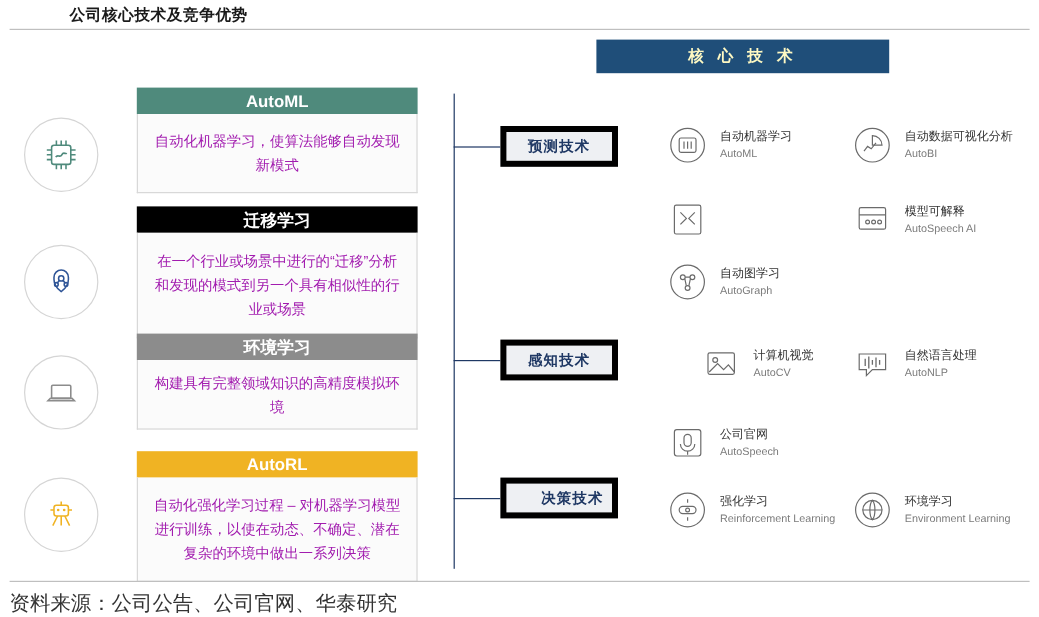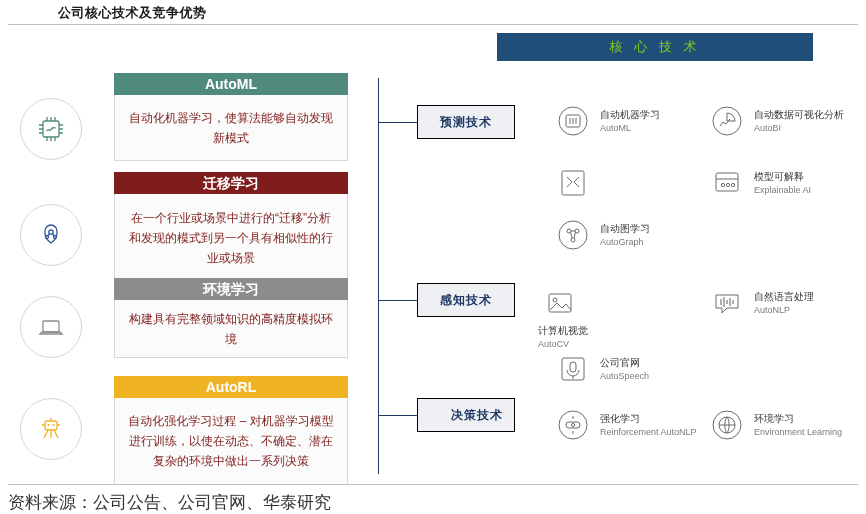--- a/index.html
+++ b/index.html
@@ -61,21 +61,21 @@
     text-align: center;
     font-size: 14px;
     font-weight: bold;
     color: #ffffff;
   }
   .card-body {
     width: 234px;
     border: 1px solid #d8d8d8;
     border-top: none;
     background: #fbfbfb;
-    color: #7f1d1d;
+    color: #a21caf;
     font-size: 12px;
     line-height: 20px;
     text-align: center;
     padding: 8px 12px;
     display: flex;
     align-items: center;
     justify-content: center;
   }
 
   .badge {
@@ -99,38 +99,38 @@
     height: 396px;
     background: #1f3864;
   }
   .h-connector { position: absolute; height: 1px; background: #1f3864; }
 
   
   .core-banner {
     position: absolute;
     left: 497px;
     top: 33px;
-    width: 316px;
+    width: 244px;
     height: 28px;
     background: #1f4e79;
-    color: #84cc16;
+    color: #fef9c3;
     font-size: 13px;
-    font-weight: normal;
+    font-weight: bold;
     letter-spacing: 4px;
     display: flex;
     align-items: center;
     justify-content: center;
   }
 
   .cat-chip {
     position: absolute;
     width: 98px;
     height: 34px;
     background: #eef0f3;
-    border: 1px solid #000000;
+    border: 5px solid #000000;
     color: #1f3864;
     font-size: 12px;
     font-weight: bold;
     display: flex;
     align-items: center;
     justify-content: center;
     letter-spacing: 1px;
   }
 
   .tech-item { position: absolute; display: flex; align-items: center; }
@@ -172,21 +172,21 @@
       <svg width="34" height="34" viewBox="0 0 34 34" fill="none" stroke="#2f5597" stroke-width="1.3">
         <path d="M11 13c0-3.3 2.7-6 6-6s6 2.7 6 6v2c0 5-3 8-6 10-3-2-6-5-6-10v-2z"></path>
         <circle cx="17" cy="14" r="2.2"></circle>
         <circle cx="13" cy="19" r="1.5"></circle>
         <circle cx="21" cy="19" r="1.5"></circle>
         <path d="M15.5 15.6 13.8 17.8M18.5 15.6l1.7 2.2"></path>
       </svg>
     </span>
   </div>
   <div class="card" style="left:114px; top:172px;">
-    <div class="card-title" style="background:#7f1d1d">迁移学习</div>
+    <div class="card-title" style="background:#000000">迁移学习</div>
     <div class="card-body" style="height:88px">在一个行业或场景中进行的“迁移”分析和发现的模式到另一个具有相似性的行业或场景</div>
   </div>
 
   <div class="badge" style="left:20px; top:296px;">
     <span>
       <svg width="34" height="34" viewBox="0 0 34 34" fill="none" stroke="#8c8c8c" stroke-width="1.3">
         <rect x="9" y="11" width="16" height="11" rx="1"></rect>
         <path d="M6 24h22l-2-2H8z"></path>
       </svg>
     </span>
@@ -265,41 +265,41 @@
     <svg width="40" height="40" viewBox="0 0 40 40" fill="none" stroke="#6b6b6b" stroke-width="1">
       <rect x="9" y="10" width="22" height="18" rx="1.5"></rect>
       <path d="M9 16h22"></path>
       <circle cx="16" cy="22" r="1.6"></circle>
       <circle cx="21" cy="22" r="1.6"></circle>
       <circle cx="26" cy="22" r="1.6"></circle>
     </svg>
   </span>
   <span class="tech-text">
     <div class="tech-cn">模型可解释</div>
-    <div class="tech-en">Explainable AI</div>
+    <div class="tech-en">AutoSpeech AI</div>
   </span>
 </div>
 
 <div class="tech-item" style="left:552px; top:214px;">
   <span class="tech-icon">
     <svg width="40" height="40" viewBox="0 0 40 40" fill="none" stroke="#6b6b6b" stroke-width="1">
       <circle cx="20" cy="20" r="14"></circle>
       <circle cx="16" cy="16" r="2"></circle>
       <circle cx="24" cy="16" r="2"></circle>
       <circle cx="20" cy="25" r="2"></circle>
       <path d="M17.7 17.4 18.9 23M22.3 17.4 21.1 23M18 16h4"></path>
     </svg>
   </span>
   <span class="tech-text">
     <div class="tech-cn">自动图学习</div>
     <div class="tech-en">AutoGraph</div>
   </span>
 </div>
 
-<div class="tech-item" style="left:532px; top:282px;flex-direction:column;">
+<div class="tech-item" style="left:580px; top:282px;">
   <span class="tech-icon">
     <svg width="40" height="40" viewBox="0 0 40 40" fill="none" stroke="#6b6b6b" stroke-width="1">
       <rect x="9" y="11" width="22" height="18" rx="1.5"></rect>
       <circle cx="15" cy="17" r="2"></circle>
       <path d="M10 27l7-7 5 5 4-4 5 6"></path>
     </svg>
   </span>
   <span class="tech-text">
     <div class="tech-cn">计算机视觉</div>
     <div class="tech-en">AutoCV</div>
@@ -337,21 +337,21 @@
   <span class="tech-icon">
     <svg width="40" height="40" viewBox="0 0 40 40" fill="none" stroke="#6b6b6b" stroke-width="1">
       <circle cx="20" cy="20" r="14"></circle>
       <rect x="13" y="17" width="14" height="6" rx="3"></rect>
       <circle cx="20" cy="20" r="1.6"></circle>
       <path d="M20 11v3M20 26v3"></path>
     </svg>
   </span>
   <span class="tech-text">
     <div class="tech-cn">强化学习</div>
-    <div class="tech-en">Reinforcement AutoNLP</div>
+    <div class="tech-en">Reinforcement Learning</div>
   </span>
 </div>
 
 <div class="tech-item" style="left:706px; top:404px;">
   <span class="tech-icon">
     <svg width="40" height="40" viewBox="0 0 40 40" fill="none" stroke="#6b6b6b" stroke-width="1">
       <circle cx="20" cy="20" r="14"></circle>
       <circle cx="20" cy="20" r="8"></circle>
       <path d="M12 20h16M20 12c2.8 3 2.8 13 0 16-2.8-3-2.8-13 0-16z"></path>
     </svg>

